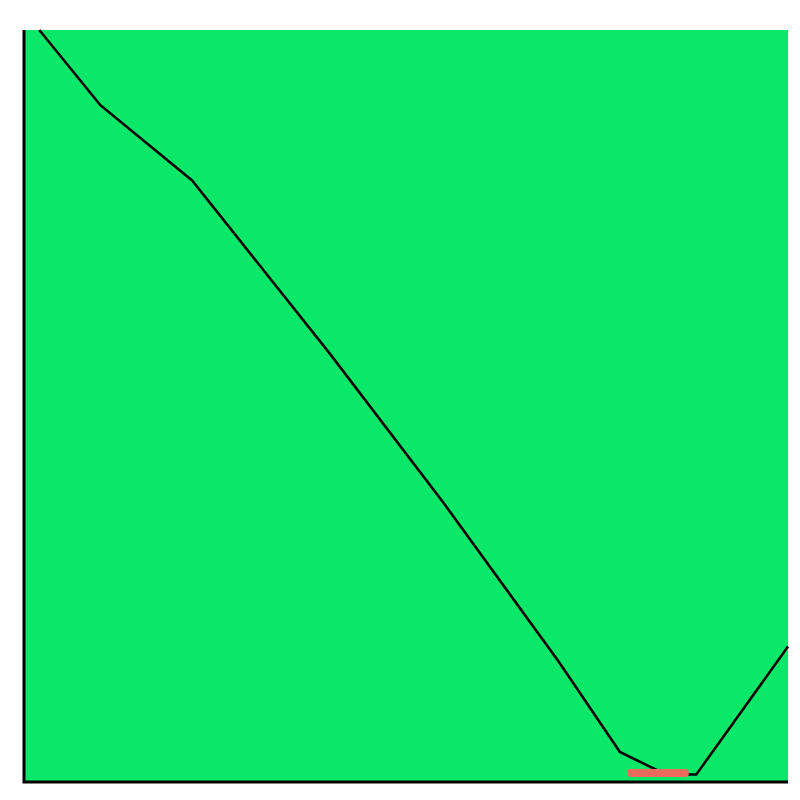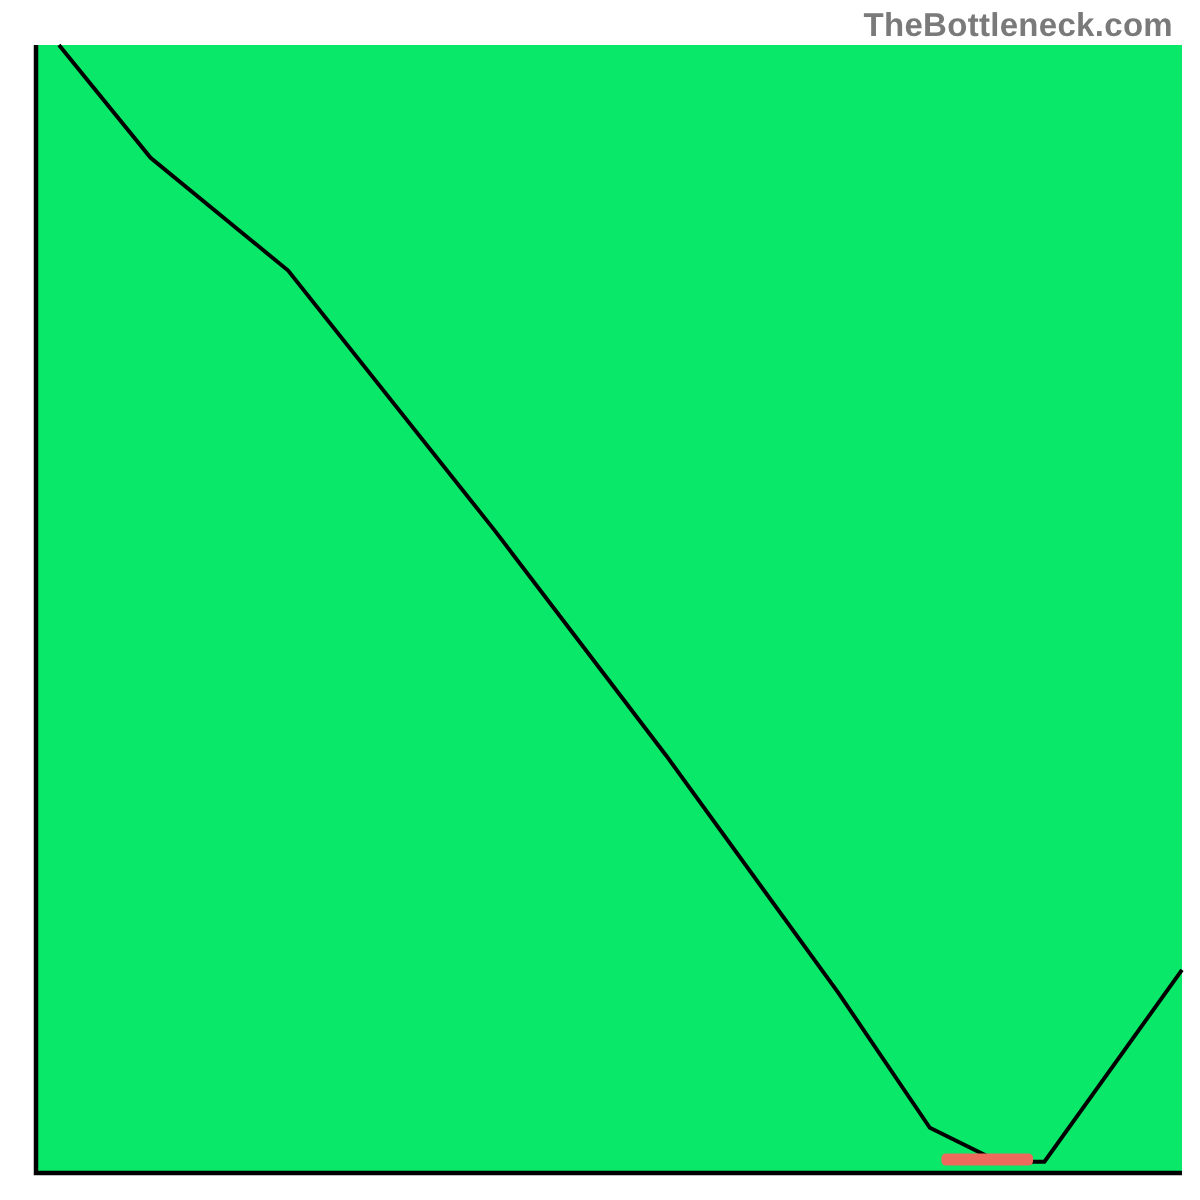--- a/index.html
+++ b/index.html
@@ -26,21 +26,20 @@
     letter-spacing: 0.2px;
   }
   svg {
     display: block;
   }
 </style>
 </head>
 <body>
 
 <div class="stage">
-  <div class="watermark">TheBottleneck.com</div>
 
   <svg id="chart-svg" width="800" height="800" viewBox="0 0 800 800">
     <defs>
       <linearGradient id="bg-grad" x1="0" y1="1" x2="0" y2="0">
           <stop offset="100.00%" stop-color="#09e868"></stop>
           <stop offset="97.00%" stop-color="#8ef25b"></stop>
           <stop offset="94.00%" stop-color="#d6f14f"></stop>
           <stop offset="91.00%" stop-color="#f6f24a"></stop>
           <stop offset="88.00%" stop-color="#fdf646"></stop>
           <stop offset="80.00%" stop-color="#ffe73d"></stop>

